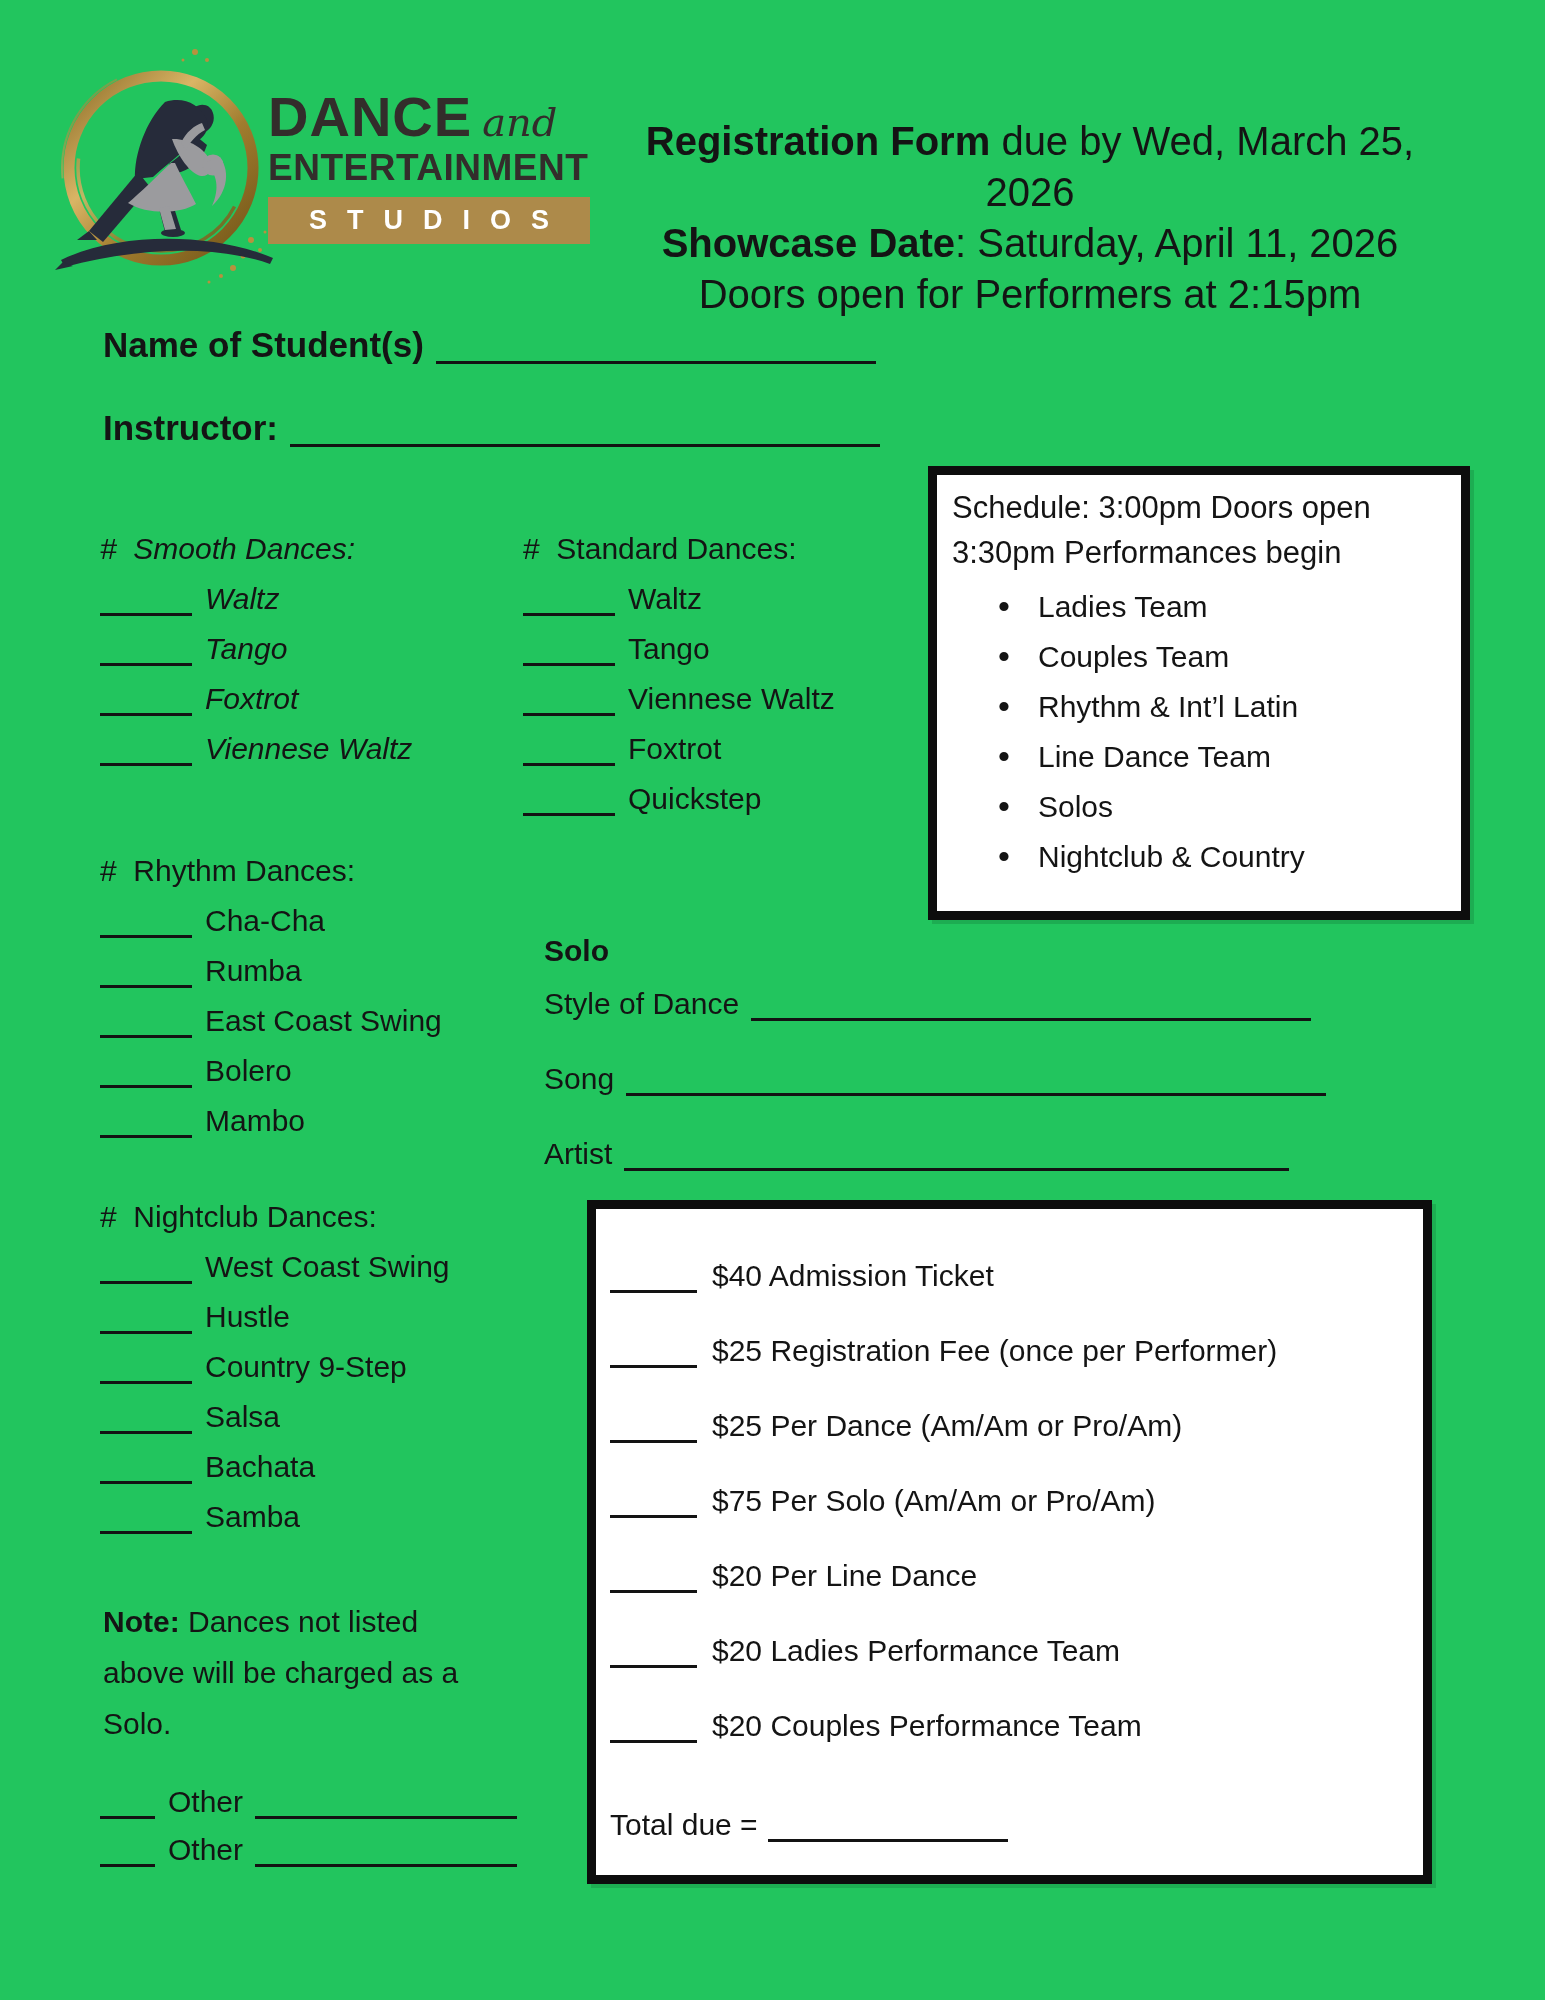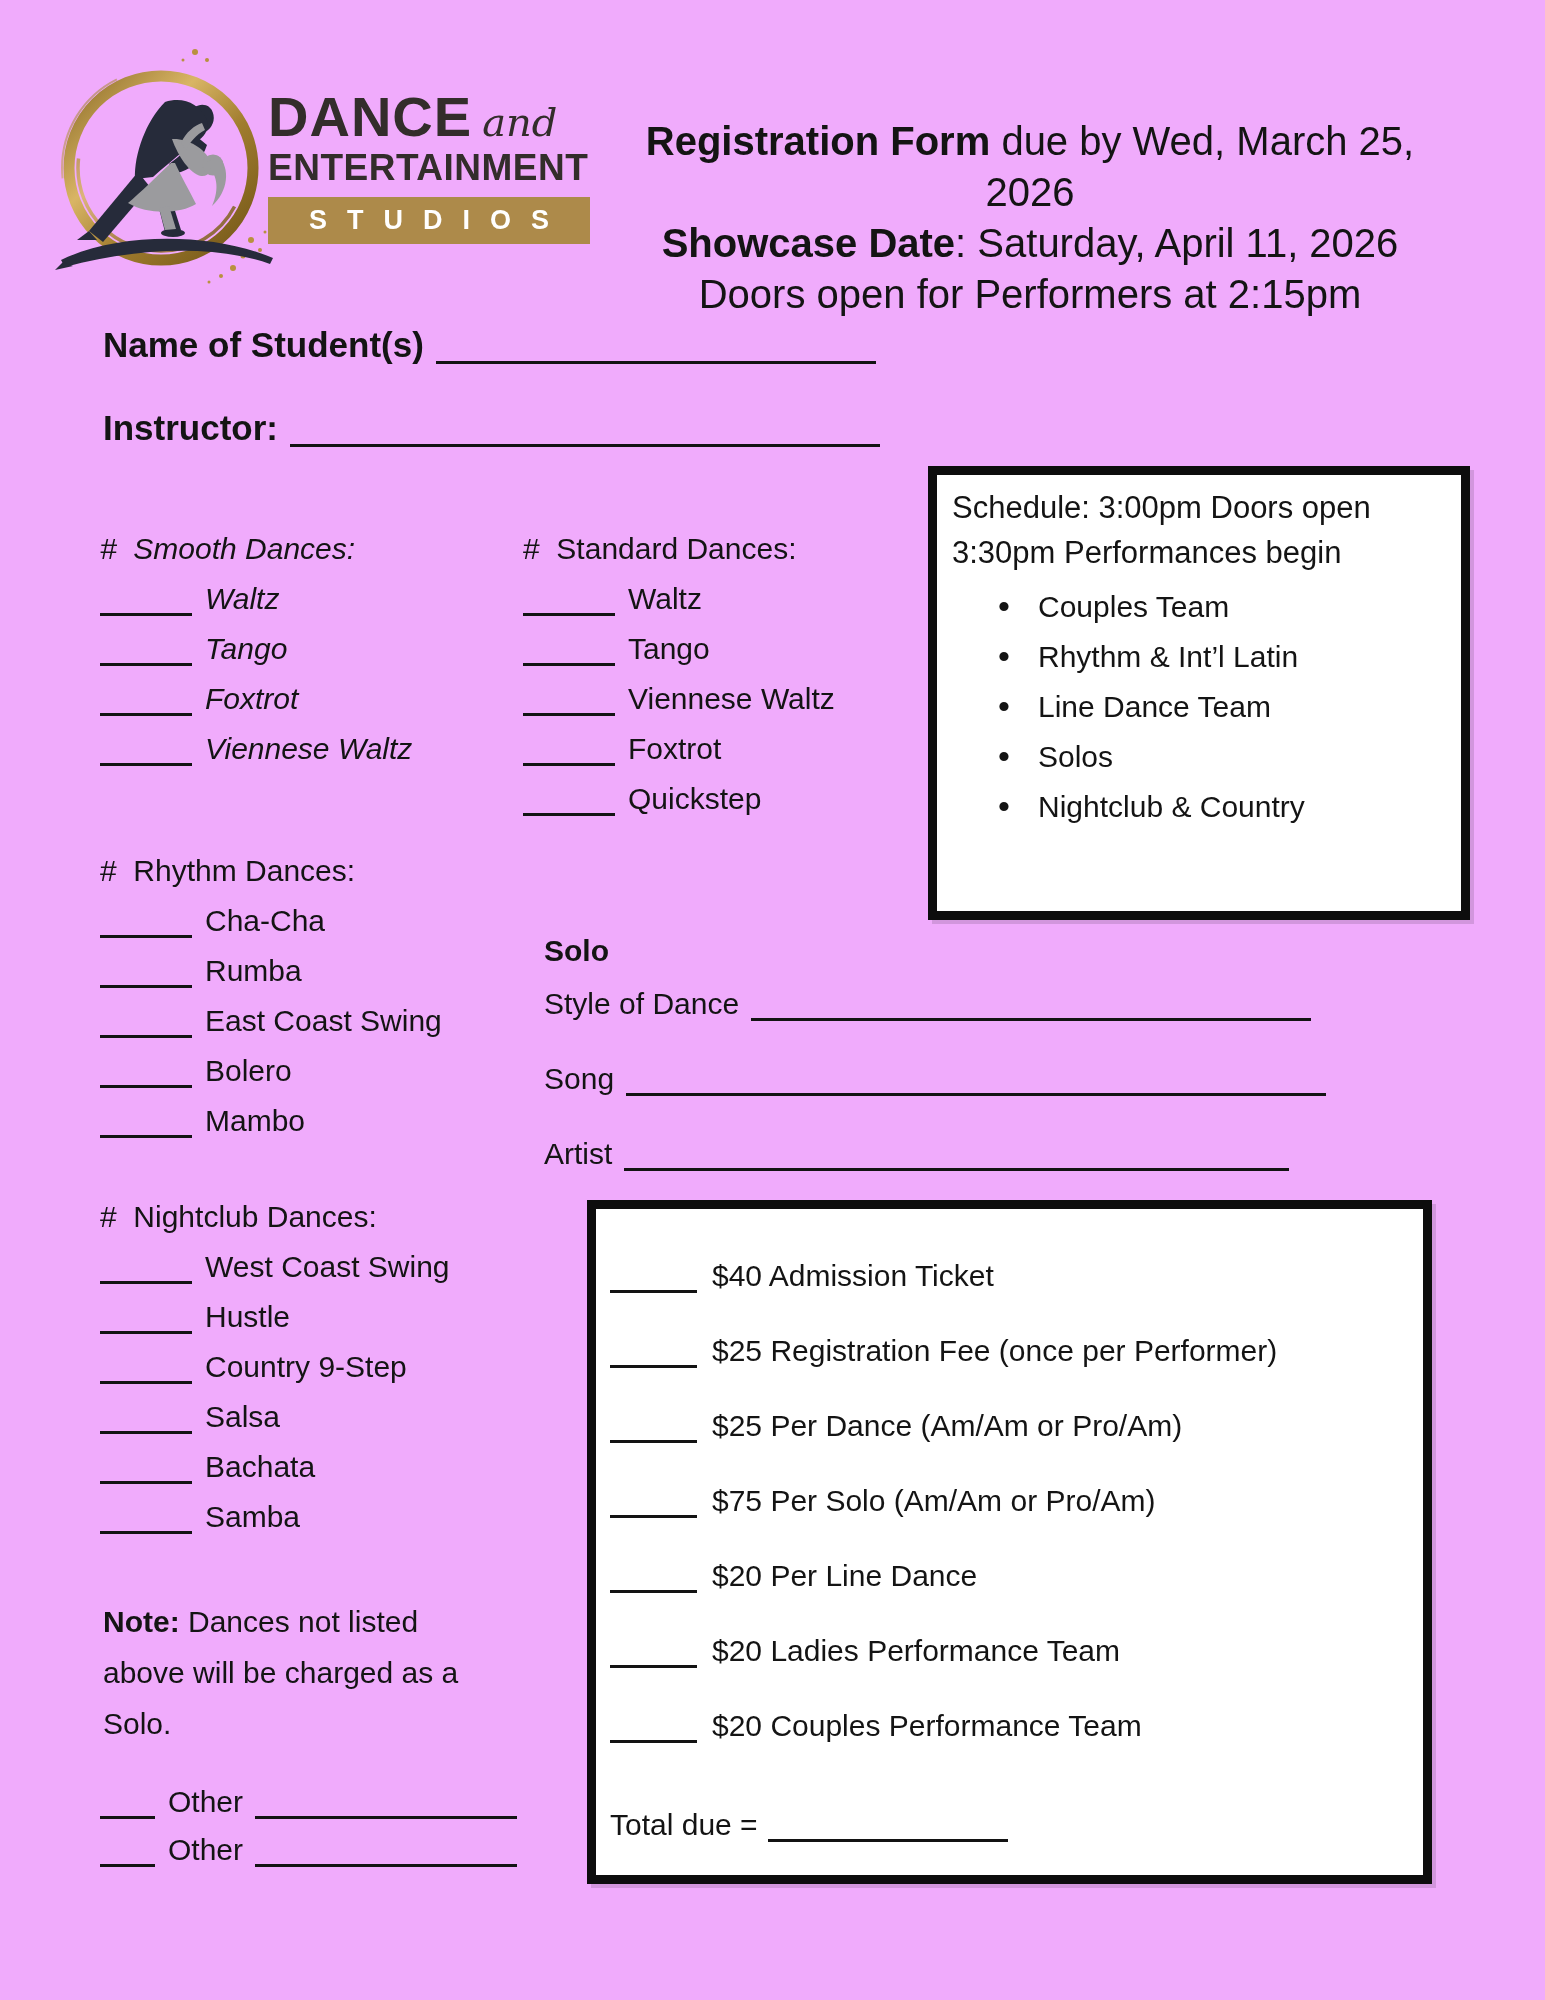--- a/index.html
+++ b/index.html
@@ -1,17 +1,17 @@
 <!DOCTYPE html>
 <html><head>
 <meta charset="utf-8">
 <style>
   html,body{margin:0;padding:0;background:#ffffff;}
   .page{
-    position:relative;width:1545px;height:2000px;background:#f0abfc;
+    position:relative;width:1545px;height:2000px;background:#22c55e;
     font-family:"Liberation Sans",sans-serif;color:#141414;overflow:hidden;
   }
   
   .logo-svg{position:absolute;left:55px;top:44px;}
   .logo-text{position:absolute;left:268px;top:88px;width:322px;}
   .lt-line1{display:flex;align-items:baseline;}
   .lt-dance{font-size:56px;font-weight:bold;color:#332d2b;letter-spacing:1px;line-height:58px;}
   .lt-and{font-family:"DejaVu Serif",serif;font-style:italic;font-size:40px;color:#332d2b;margin-left:10px;}
   .lt-ent{font-size:37px;font-weight:bold;color:#332d2b;letter-spacing:0.5px;line-height:40px;margin-top:2px;}
   .lt-bar{margin-top:9px;height:47px;display:flex;align-items:center;justify-content:center;}
@@ -157,20 +157,21 @@
     <div class="dance-line"><span class="blank"></span><span>Tango</span></div>
     <div class="dance-line"><span class="blank"></span><span>Viennese Waltz</span></div>
     <div class="dance-line"><span class="blank"></span><span>Foxtrot</span></div>
     <div class="dance-line"><span class="blank"></span><span>Quickstep</span></div>
   </div>
 
   <div class="schedule-box">
     <div class="sched-head">Schedule: 3:00pm Doors open</div>
     <div class="sched-head">3:30pm Performances begin</div>
     <div class="sched-list">
+      <div class="sched-item">Ladies Team</div>
       <div class="sched-item">Couples Team</div>
       <div class="sched-item">Rhythm &amp; Int’l Latin</div>
       <div class="sched-item">Line Dance Team</div>
       <div class="sched-item">Solos</div>
       <div class="sched-item">Nightclub &amp; Country</div>
     </div>
   </div>
 
   <div class="dance-sec sec-rhythm">
     <div class="sec-title">#  Rhythm Dances:</div>

